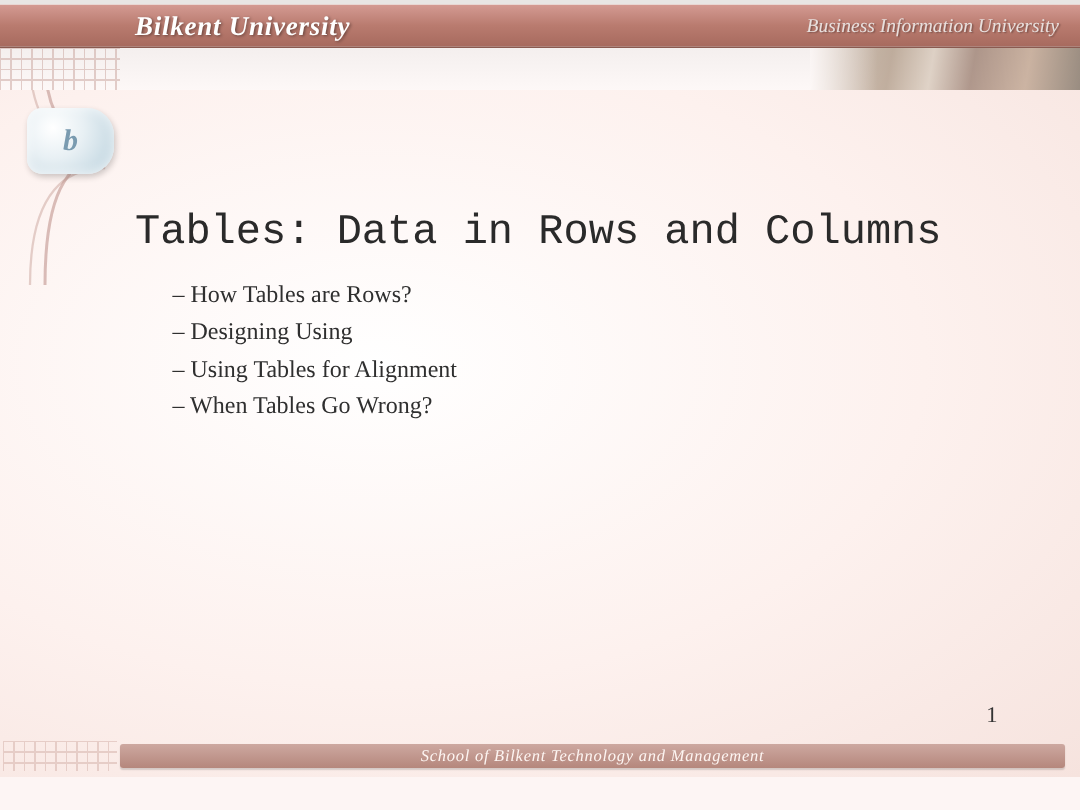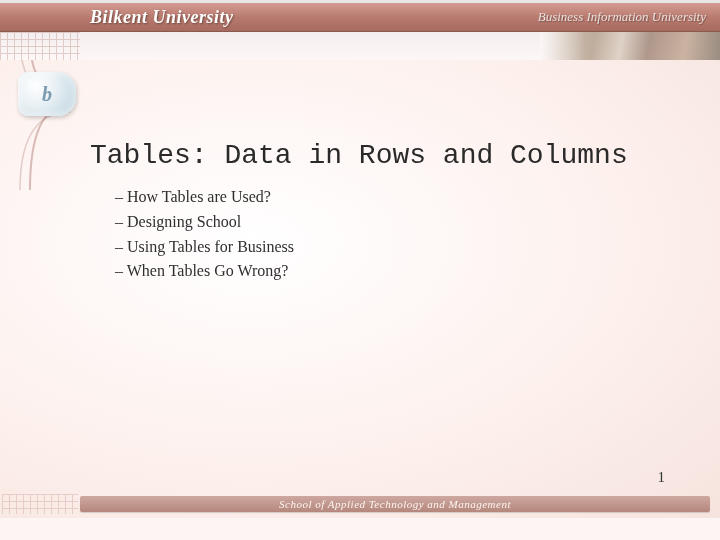--- a/index.html
+++ b/index.html
@@ -170,25 +170,25 @@
     <path d="M 60 0 Q 60 55 110 72 Q 60 72 60 150" fill="none" stroke="#c9a39c" stroke-width="1.5" opacity="0.5"></path>
   </svg>
 
   <div class="logo-badge">
     <span>b</span>
   </div>
 
   <div class="slide-title">Tables: Data in Rows and Columns</div>
 
   <ul class="bullet-list">
-    <li>How Tables are Used?</li>
-    <li>Designing School</li>
-    <li>Using Tables for Business</li>
+    <li>How Tables are Rows?</li>
+    <li>Designing Using</li>
+    <li>Using Tables for Alignment</li>
     <li>When Tables Go Wrong?</li>
   </ul>
 
   <div class="page-num">1</div>
 
   <div class="footer-left-grid"></div>
   <div class="footer-band">
-    <span>School of Applied Technology and Management</span>
+    <span>School of Bilkent Technology and Management</span>
   </div>
 </div>
 
 </body></html>

